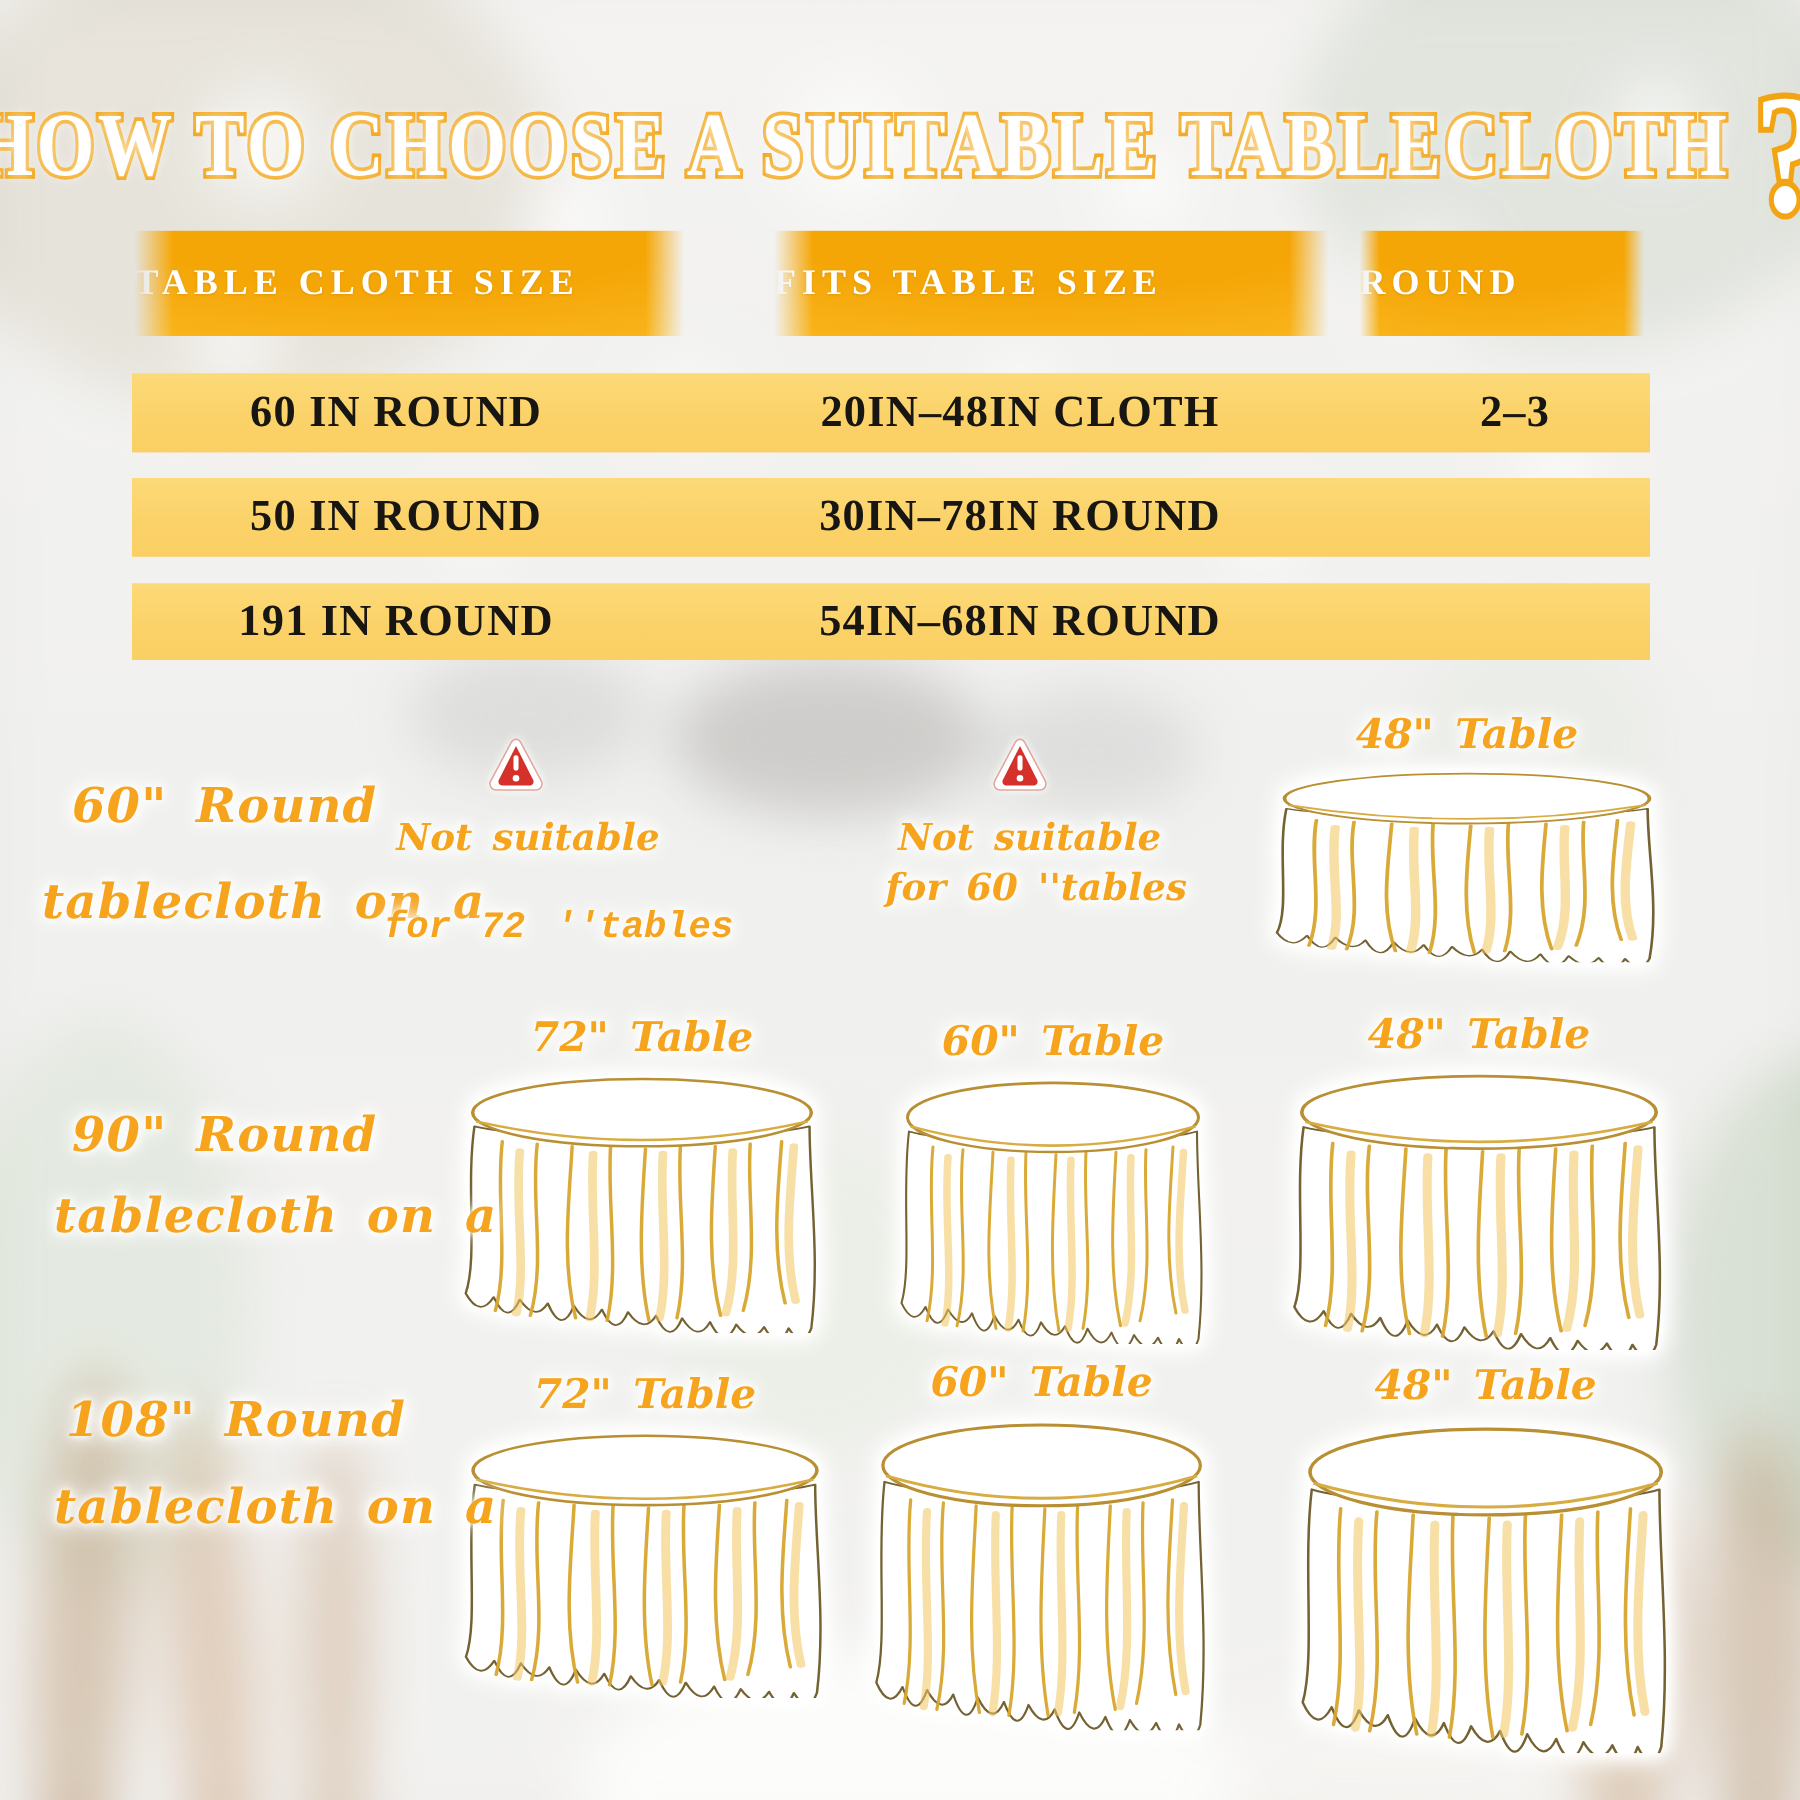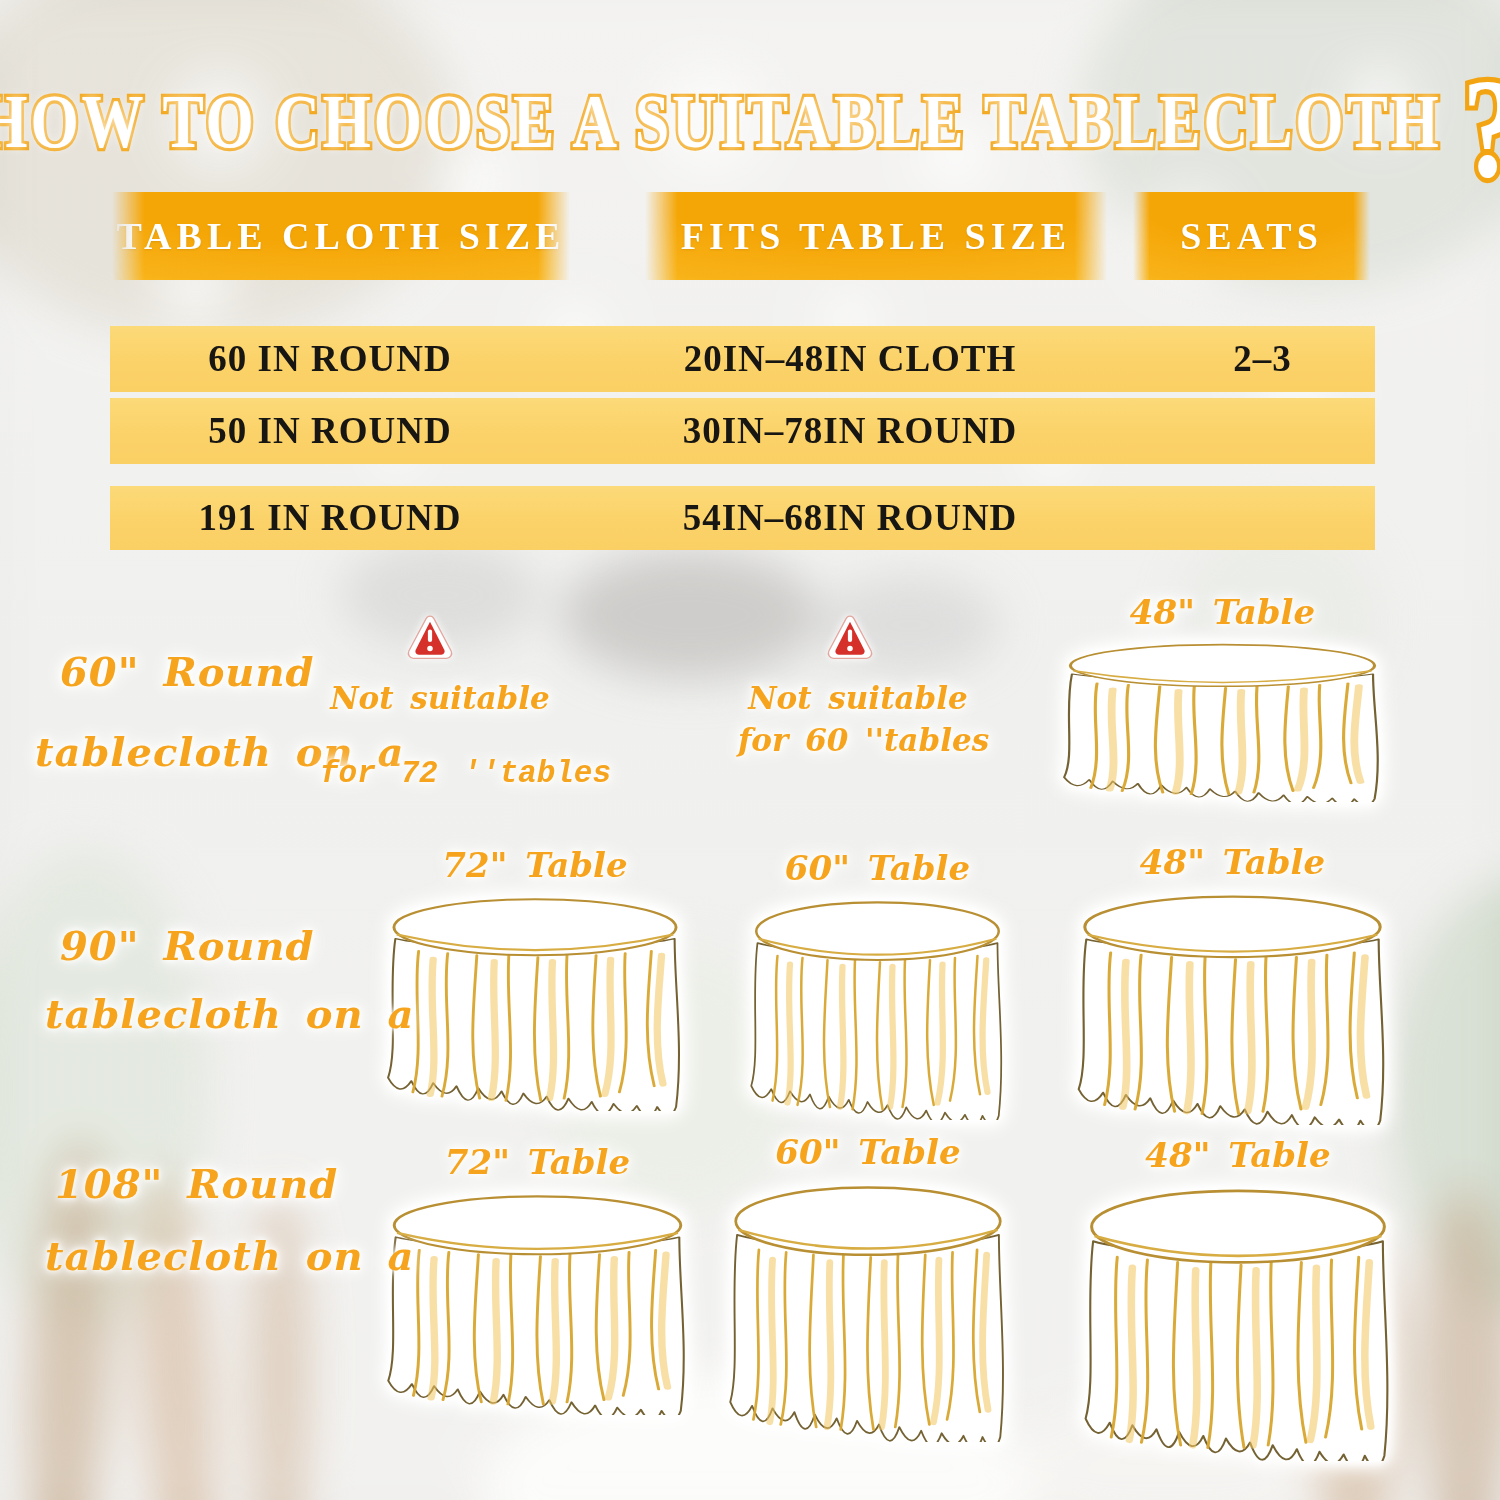--- a/index.html
+++ b/index.html
@@ -29,35 +29,35 @@
     font-weight:bold;font-size:124px;color:#fff;line-height:1;
     -webkit-text-stroke:9px #F2A413;paint-order:stroke fill;
     transform:translateY(6px);
   }
   
   .hdr{
     position:absolute;top:192px;height:88px;z-index:4;
     background:radial-gradient(130% 150% at 50% 0%,#F5A607 38%,#F8B319 72%,#FBCB3F 100%);
     -webkit-mask-image:linear-gradient(90deg,transparent 0,#000 7%,#000 93%,transparent 100%);
     mask-image:linear-gradient(90deg,transparent 0,#000 7%,#000 93%,transparent 100%);
-    color:#fff;font-weight:bold;font-size:38px;letter-spacing:5px;
-    line-height:88px;text-align:center;white-space:nowrap;
+    color:#fff;font-weight:bold;font-size:30px;letter-spacing:5px;
+    line-height:88px;text-align:left;white-space:nowrap;
     text-shadow:0 1px 2px rgba(180,120,0,.35);
   }
   .hdr1{left:112px;width:458px;}
   .hdr2{left:645px;width:462px;}
   .hdr3{left:1133px;width:237px;}
   
   .trow{
     position:absolute;left:110px;width:1265px;z-index:4;
     background:linear-gradient(180deg,#FCDA78 0%,#FBD269 55%,#FAD064 100%);
     color:#181613;font-weight:bold;font-size:37px;white-space:nowrap;
   }
   .trow span{position:absolute;top:0;text-align:center;letter-spacing:1px;}
-  .r1{top:311px;height:66px;line-height:66px;margin-top:15px;}
+  .r1{top:311px;height:66px;line-height:66px;}
   .r2{top:398px;height:66px;line-height:66px;}
   .r3{top:486px;height:64px;line-height:64px;}
   .c1{left:0;width:440px;}
   .c2{left:340px;width:800px;}
   .c3{left:1040px;width:225px;}
   
   .script{
     position:absolute;z-index:4;color:#F6A41D;
     font-family:"DejaVu Serif","Liberation Serif",serif;
     font-weight:bold;font-style:italic;text-align:center;white-space:nowrap;
@@ -147,21 +147,21 @@
     </defs>
   </svg>
 
   <header class="title">
     <span class="title-text">HOW TO CHOOSE A SUITABLE TABLECLOTH</span>
     <span class="qmark">?</span>
   </header>
 
   <div class="hdr hdr1">TABLE CLOTH SIZE</div>
   <div class="hdr hdr2">FITS TABLE SIZE</div>
-  <div class="hdr hdr3">SEATS</div>
+  <div class="hdr hdr3">ROUND</div>
 
   <div class="trow r1">
     <span class="c1">60 IN ROUND</span>
     <span class="c2">20IN–48IN CLOTH</span>
     <span class="c3">2–3</span>
   </div>
   <div class="trow r2">
     <span class="c1">50 IN ROUND</span>
     <span class="c2">30IN–78IN ROUND</span>
   </div>

